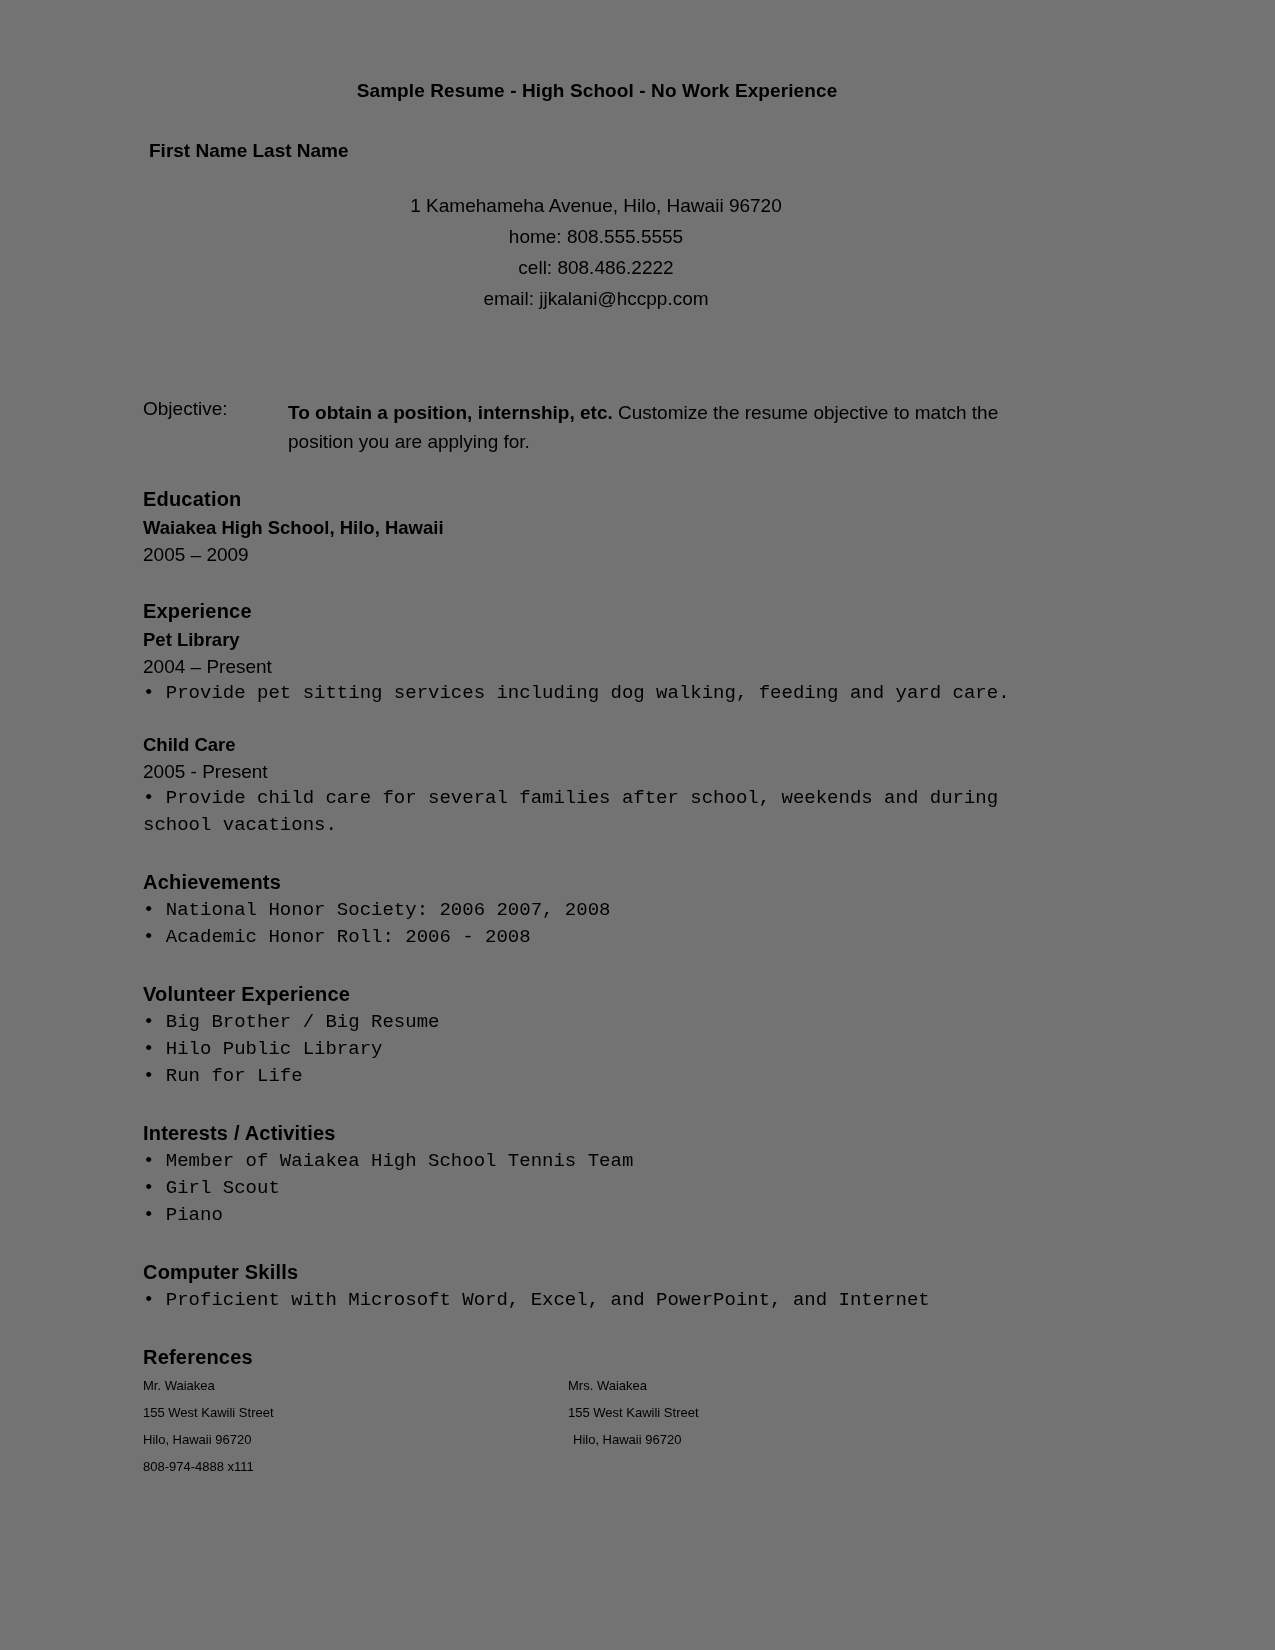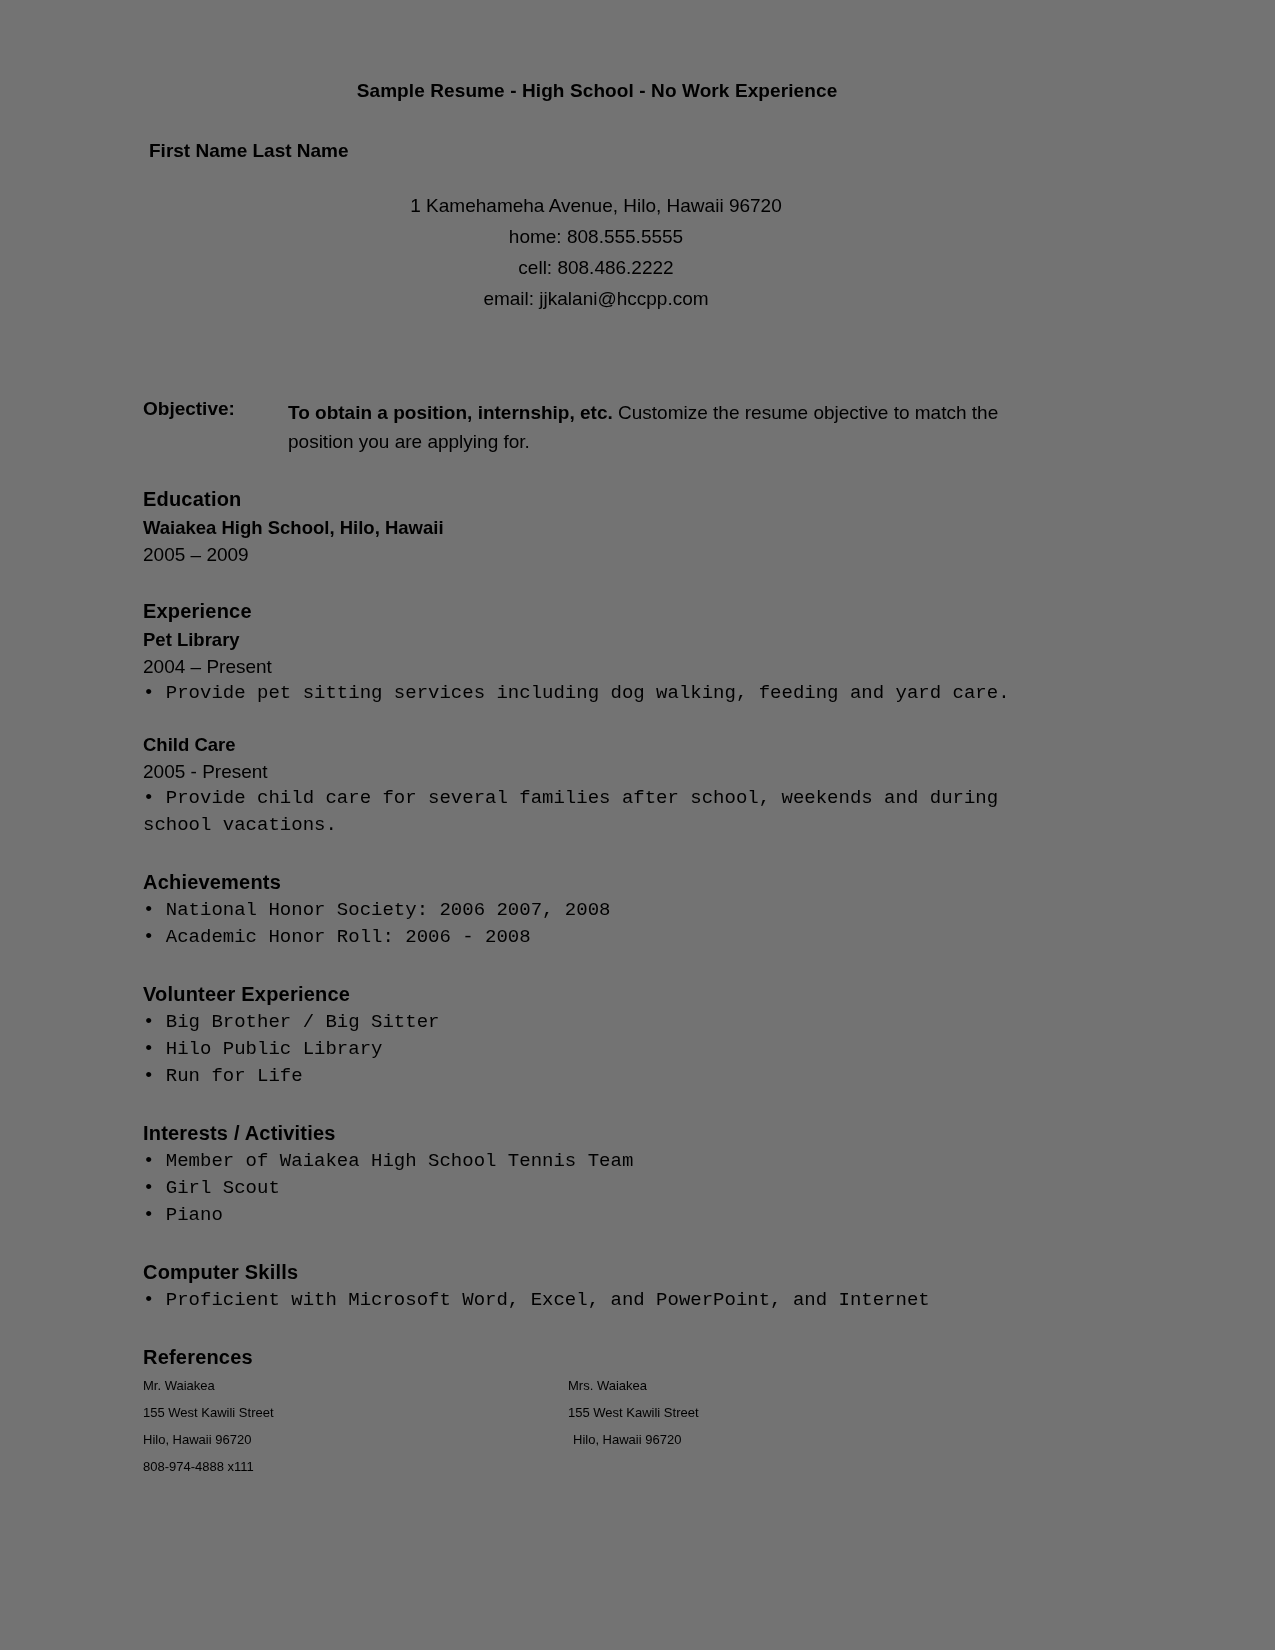--- a/index.html
+++ b/index.html
@@ -51,21 +51,21 @@
   }
 
   
   .objective-row {
     display: flex;
     align-items: flex-start;
     margin-top: 84px;
   }
   .objective-label {
     font-size: 19px;
-    font-weight: bold;
+    font-weight: normal;
     width: 145px;
     flex: 0 0 145px;
   }
   .objective-text {
     font-size: 19px;
     line-height: 29px;
     max-width: 745px;
   }
   .objective-text .bold-part {
     font-weight: bold;
@@ -170,21 +170,21 @@
     </div>
 
     <div class="section">
       <div class="section-heading">Achievements</div>
       <div class="bullet-line">• National Honor Society: 2006 2007, 2008</div>
       <div class="bullet-line">• Academic Honor Roll: 2006 - 2008</div>
     </div>
 
     <div class="section">
       <div class="section-heading">Volunteer Experience</div>
-      <div class="bullet-line">• Big Brother / Big Sitter</div>
+      <div class="bullet-line">• Big Brother / Big Resume</div>
       <div class="bullet-line">• Hilo Public Library</div>
       <div class="bullet-line">• Run for Life</div>
     </div>
 
     <div class="section">
       <div class="section-heading">Interests / Activities</div>
       <div class="bullet-line">• Member of Waiakea High School Tennis Team</div>
       <div class="bullet-line">• Girl Scout</div>
       <div class="bullet-line">• Piano</div>
     </div>

